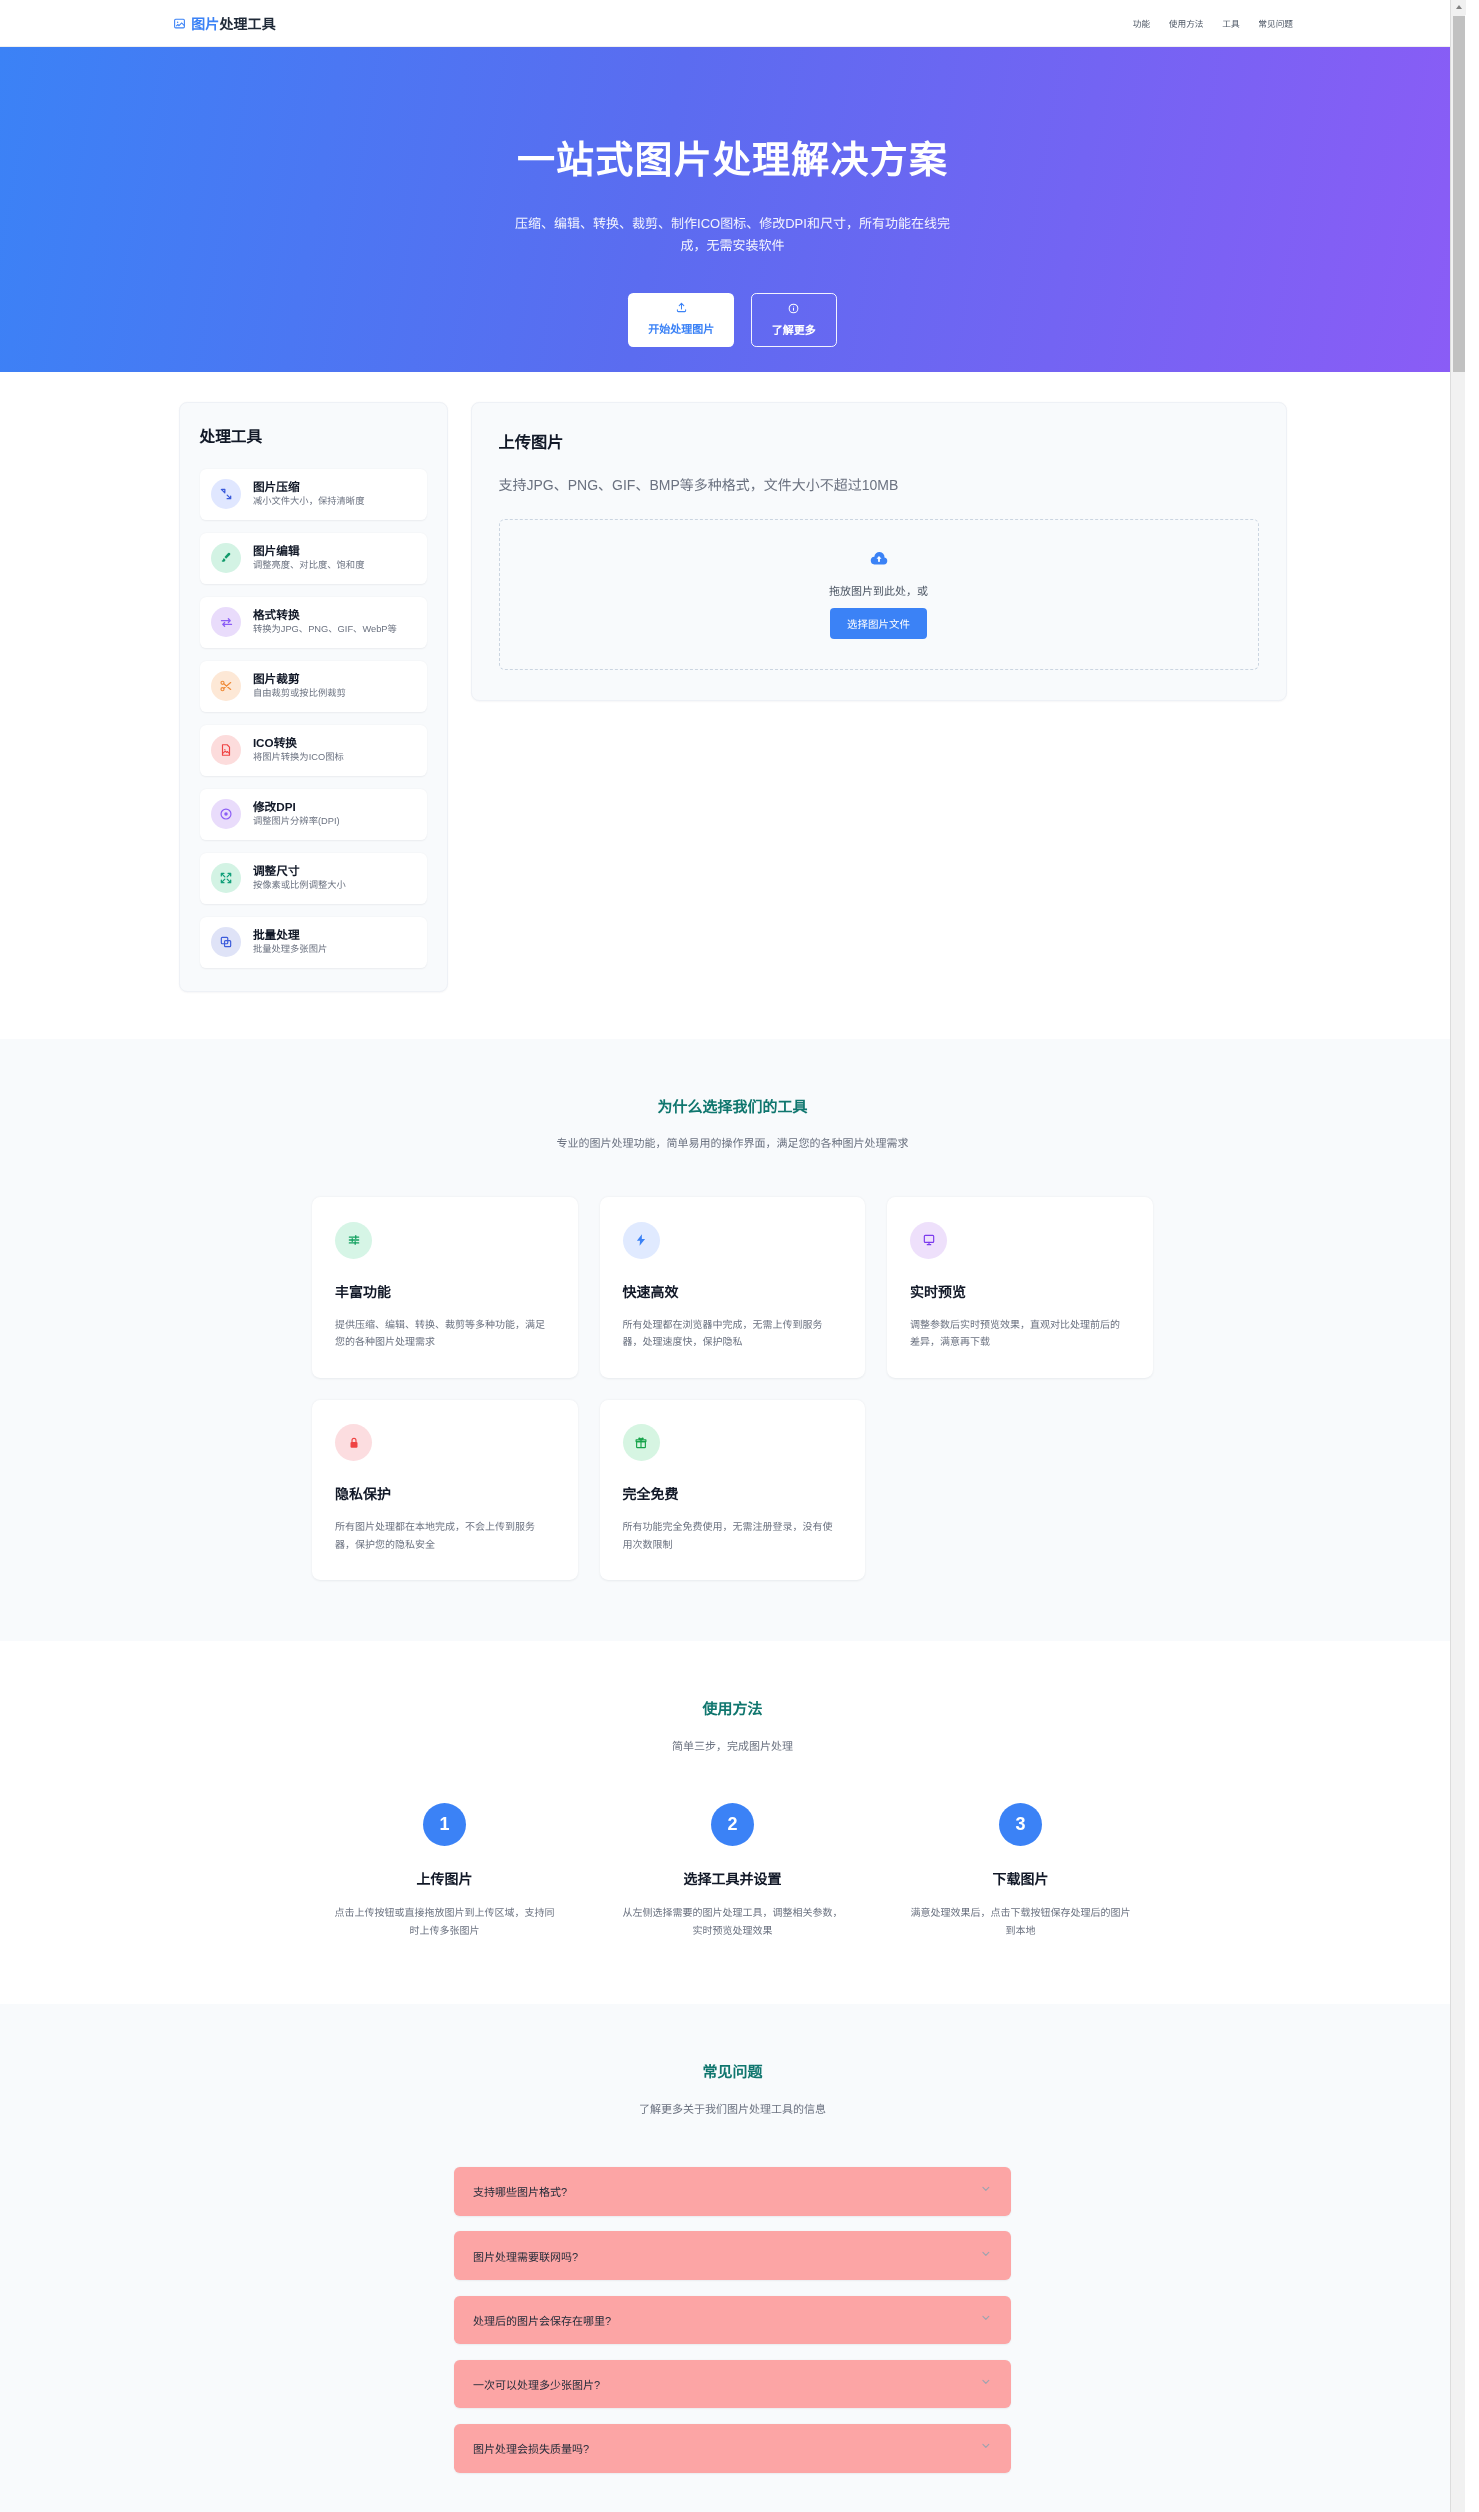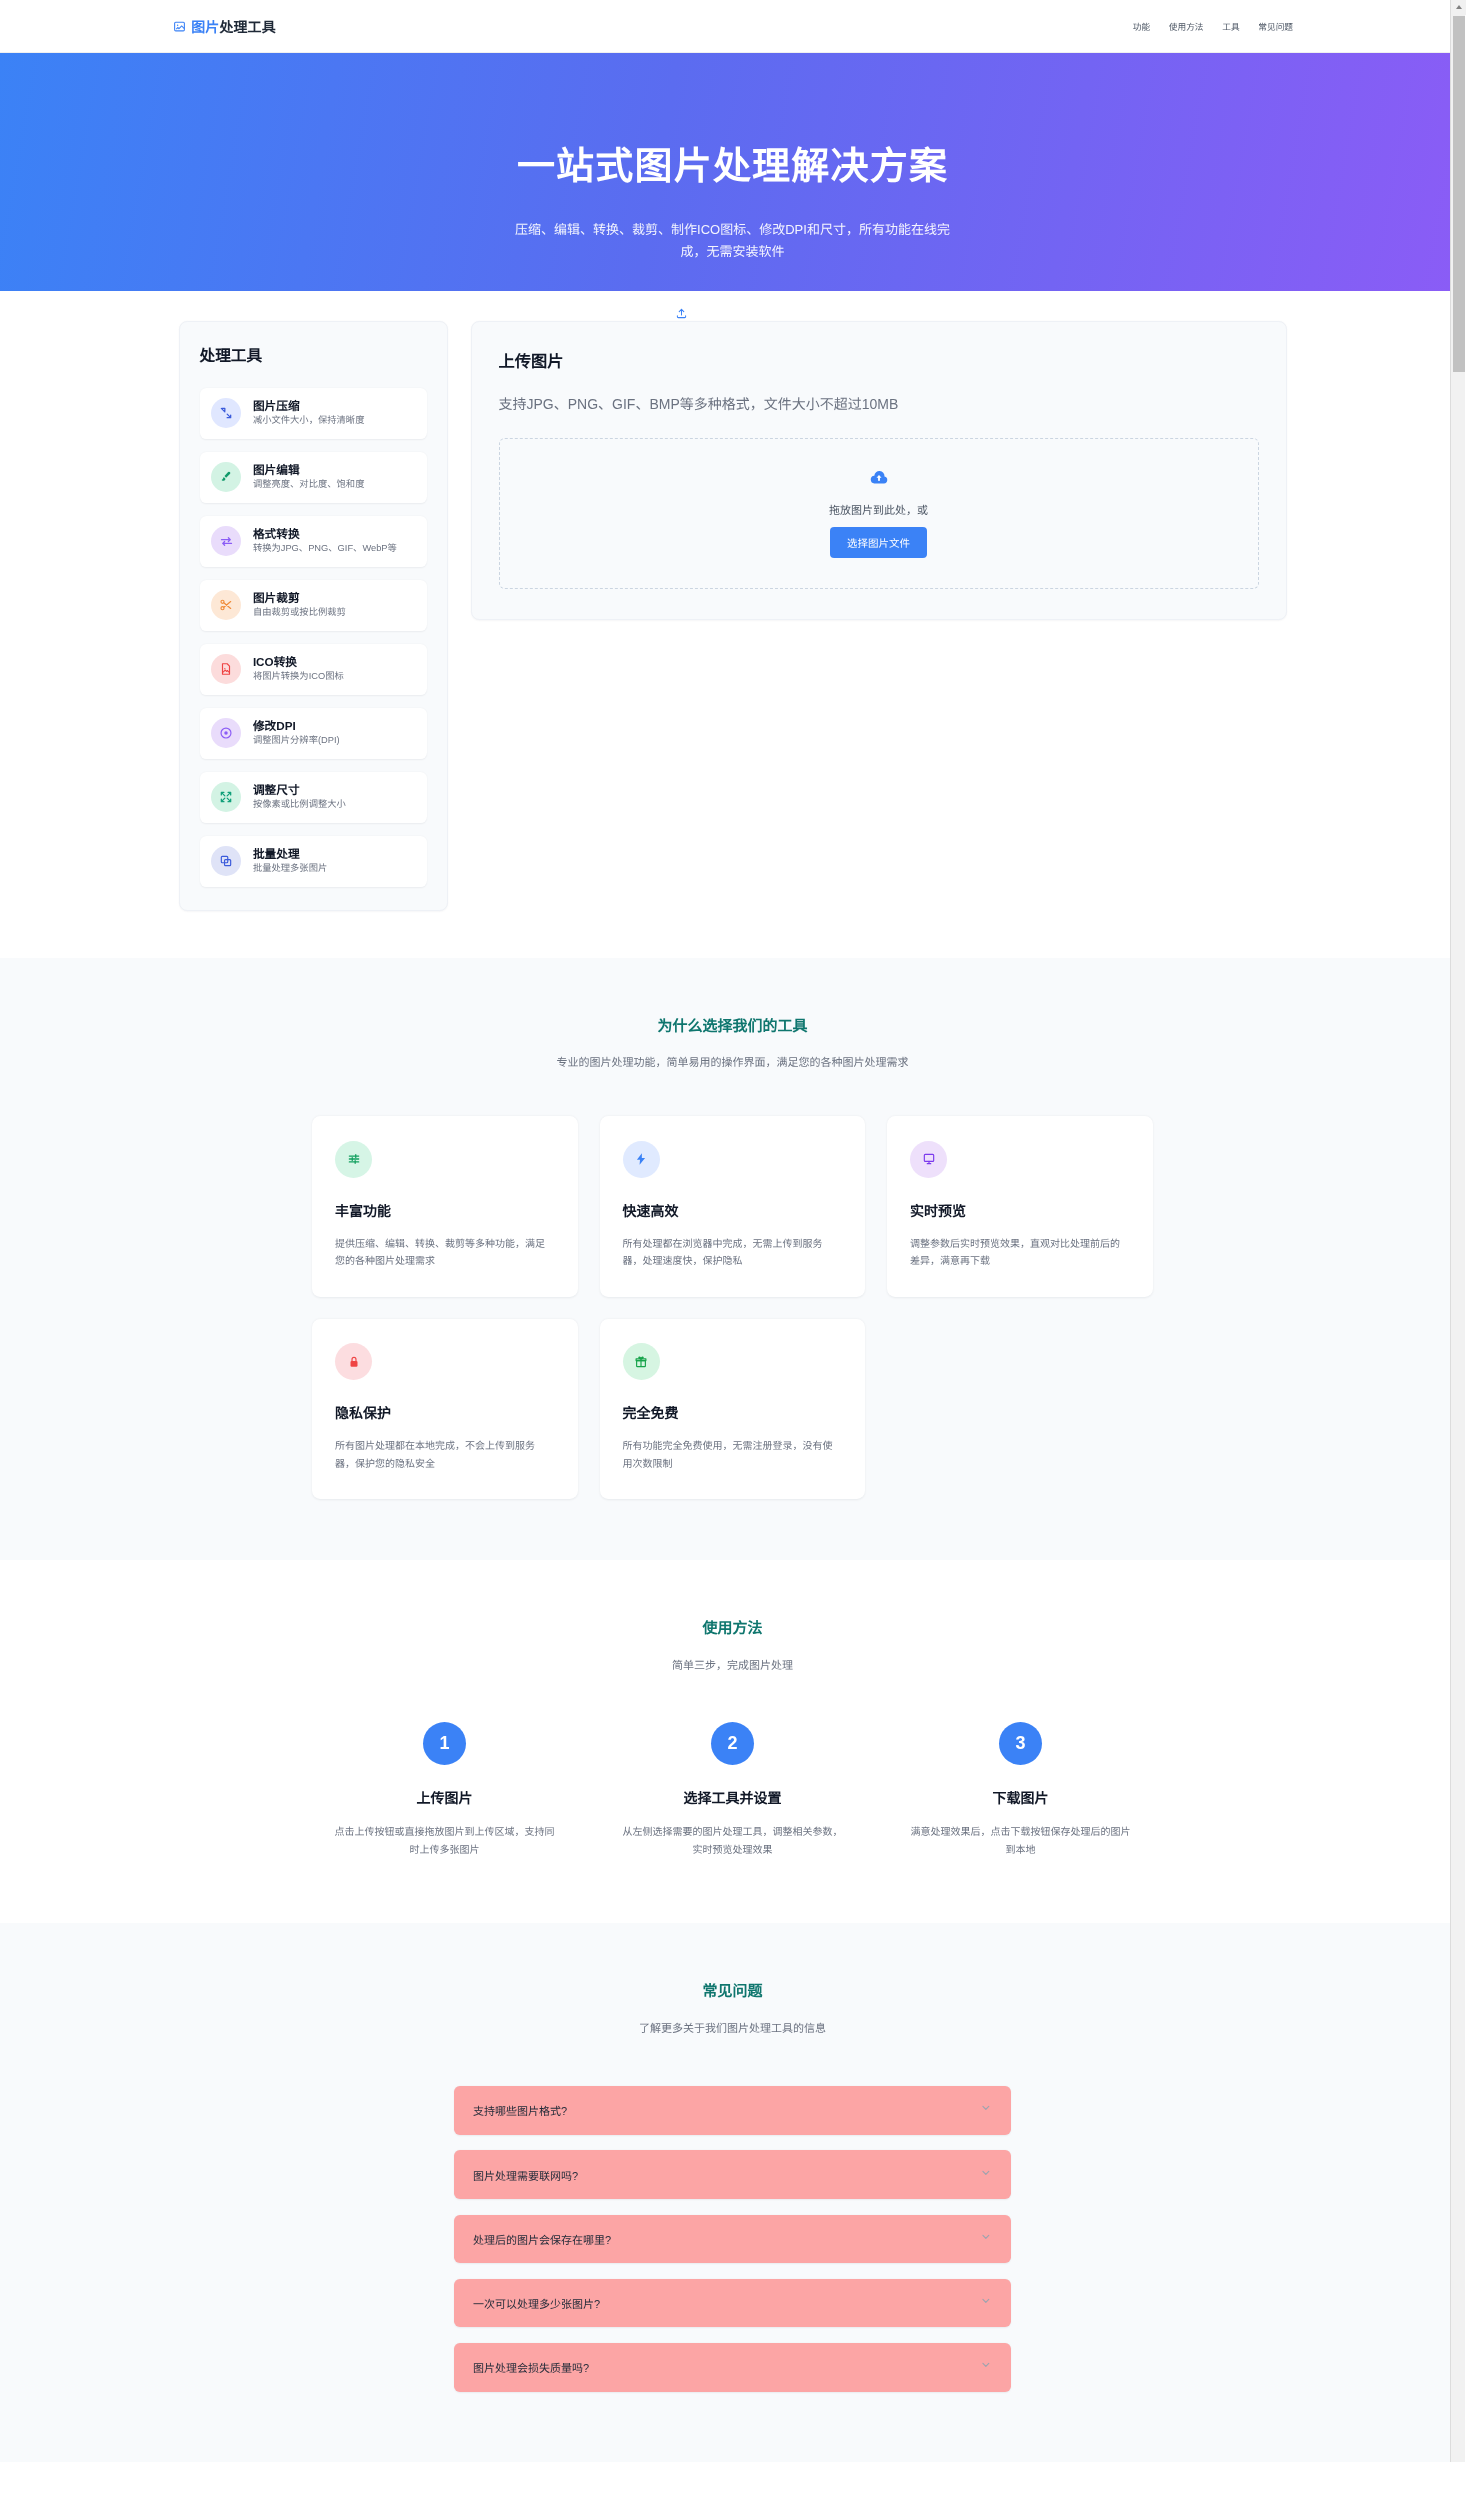--- a/index.html
+++ b/index.html
@@ -29,37 +29,37 @@
     border-left: 3.5px solid transparent; border-right: 3.5px solid transparent;
     border-bottom: 4.1px solid #808080;
   }
   .scrollbar-thumb {
     position: absolute; top: 15.7px; left: 1.2px; width: 12.2px; height: 356px;
     background: #c1c1c1; border-radius: 0;
   }
 
   
   .site-header {
-    height: 53px; background: #ffffff; display: flex; align-items: center;
+    height: 47px; background: #ffffff; display: flex; align-items: center;
     justify-content: space-between; padding: 0 172px 0 173px;
     border-bottom: 0.6px solid #f0f0f0;
   }
   .brand { display: flex; align-items: center; gap: 5.2px; }
   .brand-icon { width: 13px; height: 13px; display: block; }
   .brand-text { font-size: 14px; font-weight: 700; letter-spacing: 0.1px; }
   .brand-text .b1 { color: #3b82f6; }
   .brand-text .b2 { color: #1f2937; }
   .main-nav { display: flex; align-items: center; gap: 18.7px; }
   .main-nav a {
     font-size: 8.7px; color: #4b5563; text-decoration: none; white-space: nowrap;
   }
 
   
   .hero {
-    height: 238px;
+    height: 325px;
     background: linear-gradient(100deg, #3b82f6 0%, #5b6cf0 45%, #8b5cf6 100%);
     display: flex; flex-direction: column; align-items: center;
     padding-top: 92px; color: #fff;
   }
   .hero-title {
     font-size: 38px; font-weight: 700; letter-spacing: 1.2px; line-height: 1.15;
   }
   .hero-sub {
     margin-top: 30px; font-size: 13px; line-height: 1.75; text-align: center;
     max-width: 460px; color: rgba(255,255,255,.93);

